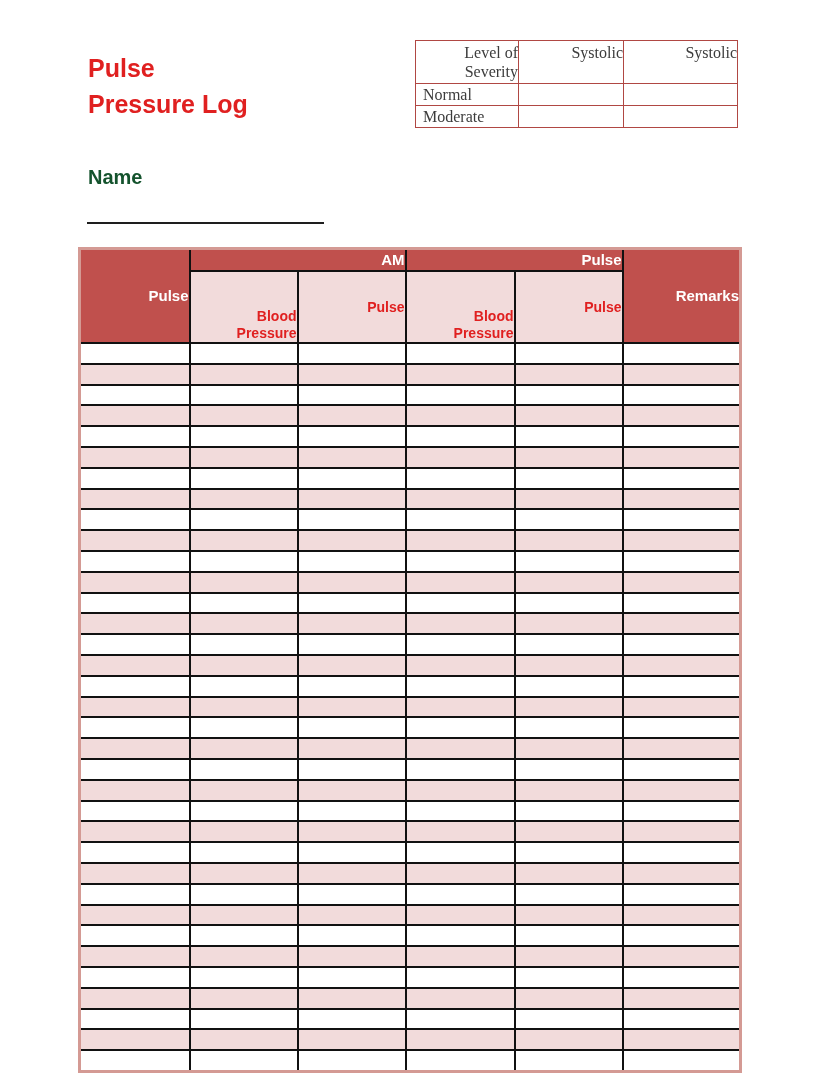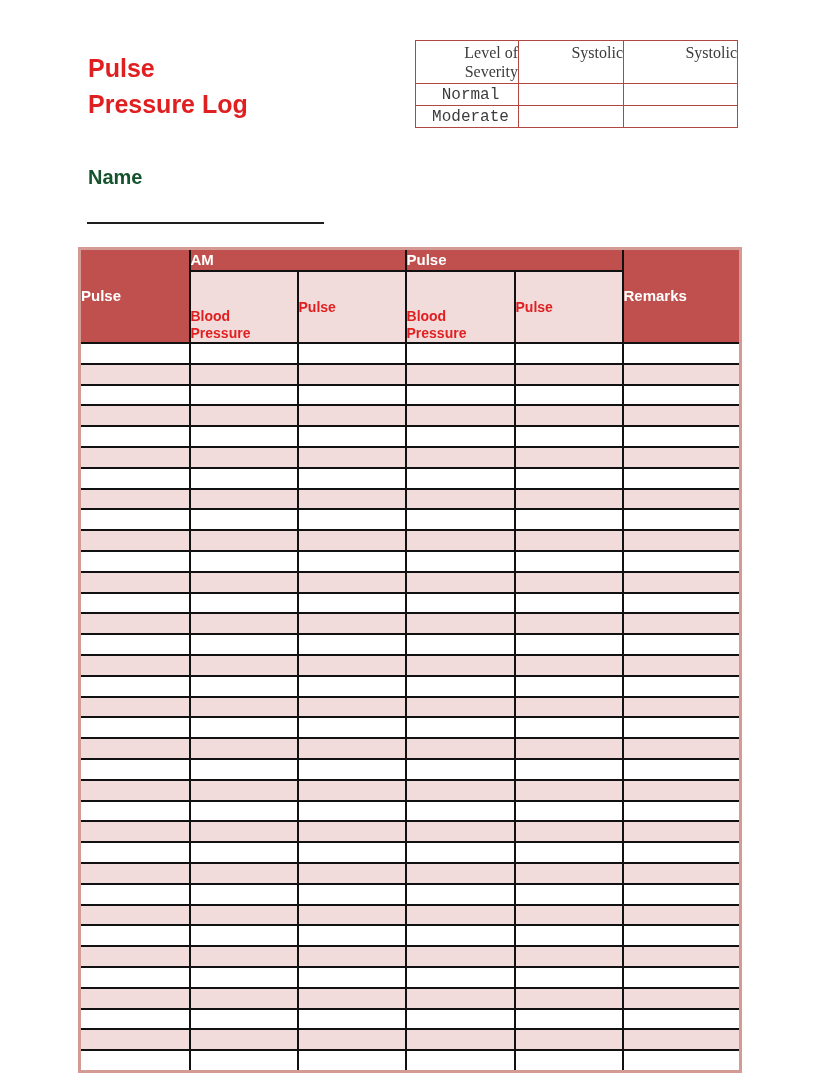--- a/index.html
+++ b/index.html
@@ -28,31 +28,31 @@
   }
   .severity th,.severity td{
     border:1.5px solid #b04743;padding:0;margin:0;background:#fff;
   }
   .severity th{
     font-weight:normal;height:40px;vertical-align:top;padding-top:2px;
     text-align:right;line-height:19px;
   }
   .severity th .wrap{display:inline-block;max-width:78px;}
   .severity td{height:21px;vertical-align:middle;}
-  .severity td.level{text-align:center;padding-left:7px;font-family:Liberation Mono, monospace;}
+  .severity td.level{text-align:left;padding-left:7px;}
   
   .logtable{
     position:absolute;left:78px;top:247px;width:663px;
     border-collapse:collapse;table-layout:fixed;
     border:3px solid #d49a94;
   }
   .logtable th,.logtable td{padding:0;margin:0;}
   .logtable thead th{
     border:2px solid #111111;
-    font-size:15px;font-weight:bold;text-align:left;vertical-align:middle;
+    font-size:15px;font-weight:bold;text-align:right;vertical-align:middle;
   }
   .logtable thead tr.band th{
     background:#c0504d;color:#ffffff;height:20px;line-height:20px;
   }
   .logtable thead tr.sub th{
     background:#f2dbdb;color:#e02020;height:36px;font-size:14px;line-height:17px;
   }
   .logtable thead tr.sub th .wrap{display:inline-block;max-width:80px;margin-top:36px;}
   .logtable tbody td{
     border:2px solid #111111;height:18.8px;background:#ffffff;

